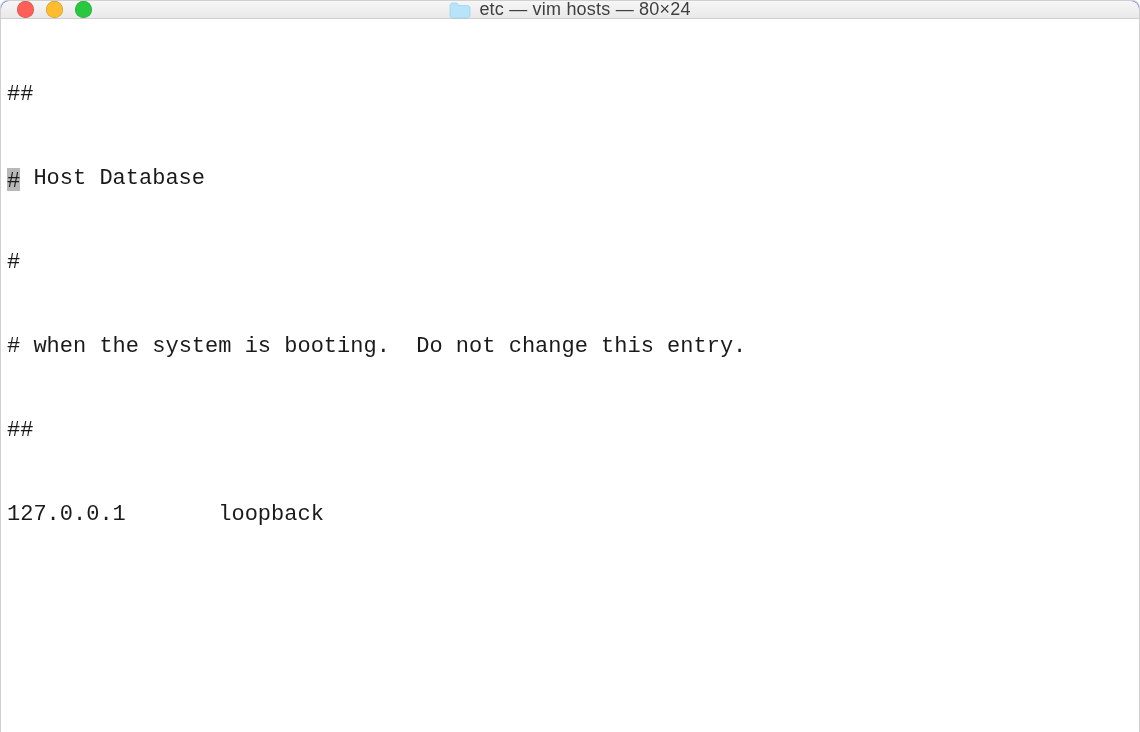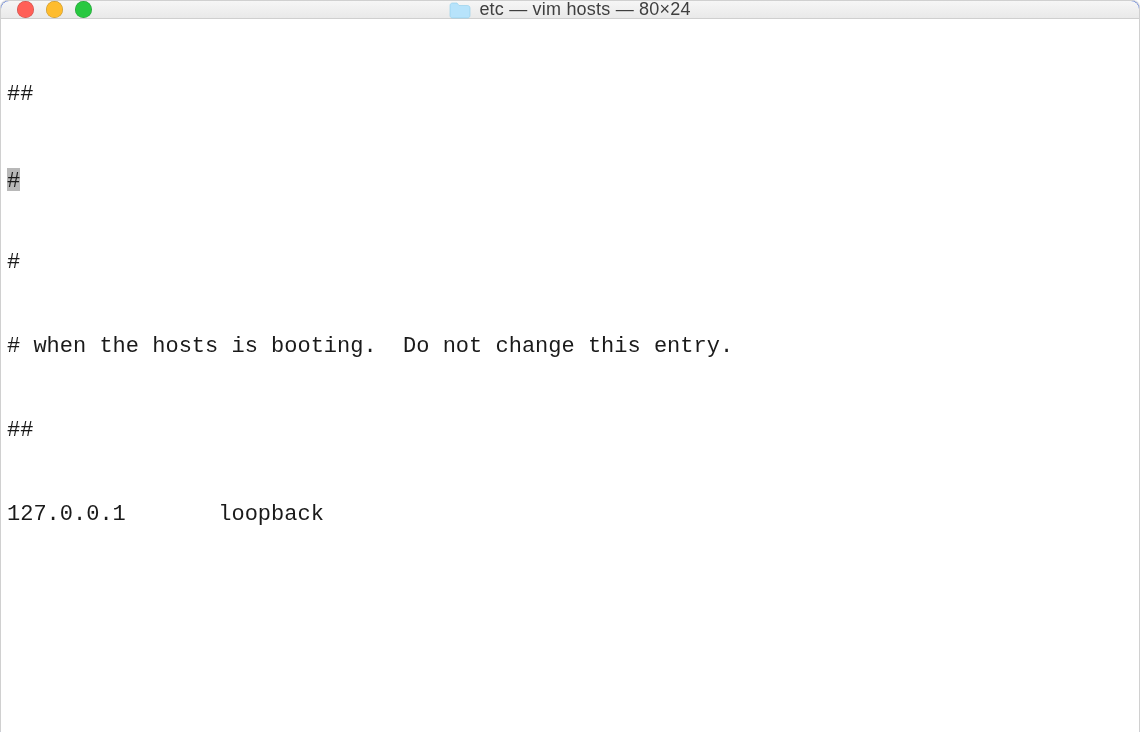--- a/index.html
+++ b/index.html
@@ -94,23 +94,23 @@
         <svg class="folder-icon-svg" width="22" height="18" viewBox="0 0 22 18">
           <path d="M1 4.5 C1 3.12 2.12 2 3.5 2 H8 L10 4.5 H18.5 C19.88 4.5 21 5.62 21 7 V14.5 C21 15.88 19.88 17 18.5 17 H3.5 C2.12 17 1 15.88 1 14.5 Z" fill="#b7e3fb" stroke="#8fcdea" stroke-width="0.6"></path>
         </svg>
       </span>
       <span class="title-text">etc — vim hosts — 80×24</span>
     </div>
   </div>
 
   <div class="terminal">
     <span class="content-line">##</span>
-    <span class="content-line"><span class="cursor-block"><span class="ch">#</span></span></span>
+    <span class="content-line"><span class="cursor-block"><span class="ch">#</span></span><span> Host Database</span></span>
     <span class="content-line">#</span>
-    <span class="content-line"># when the hosts is booting.  Do not change this entry.</span>
+    <span class="content-line"># when the system is booting.  Do not change this entry.</span>
     <span class="content-line">##</span>
     <span class="content-line">127.0.0.1       loopback</span>
     
     
     
     
     
     
     
     

